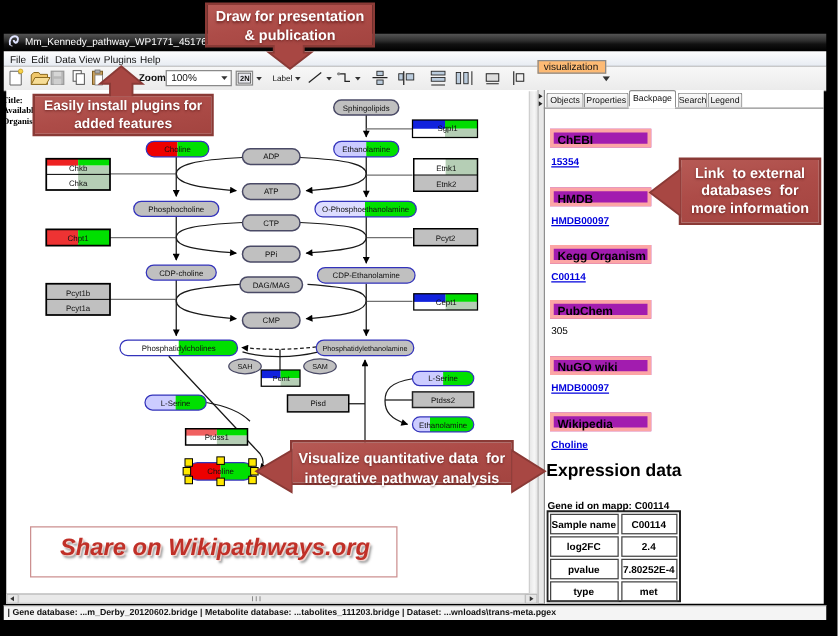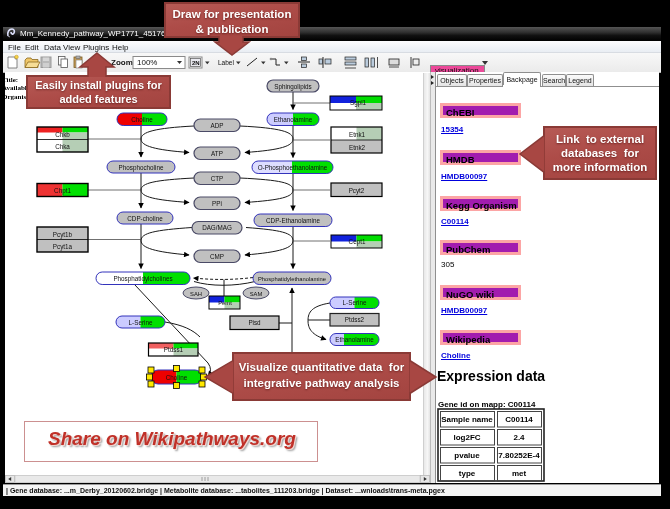--- a/index.html
+++ b/index.html
@@ -111,21 +111,21 @@
     <rect x="360" y="4" width="3.5" height="9" fill="#bcd" stroke-width="0.7"></rect>
       <rect x="366" y="4" width="3.5" height="9" fill="#bcd" stroke-width="0.7"></rect>
       <path d="M372.5 3 v11" stroke-width="0.8"></path>
     <rect x="384" y="5" width="10" height="6" fill="#ddd" stroke-width="0.8"></rect>
       <path d="M384 13 h10" stroke-width="0.8"></path>
     <path d="M406 3 v11" stroke-width="0.9"></path>
       <rect x="408" y="5" width="6" height="6" fill="#eee" stroke-width="0.8"></rect>
   </g>
 </svg>
 
-<div class="abs" style="left:430px;top:65px;width:55px;height:11px;background:#ec4899;border:1px solid #8a8a8a;font-size:8px;color:#111;line-height:10px;padding-left:4px;box-sizing:border-box;">visualization</div>
+<div class="abs" style="left:430px;top:48px;width:55px;height:11px;background:#fdba74;border:1px solid #8a8a8a;font-size:8px;color:#111;line-height:10px;padding-left:4px;box-sizing:border-box;">visualization</div>
 <svg class="abs" style="left:482px;top:61px" width="7" height="5">
     <path d="M0 0 h6 l-3 4 z" fill="#333"></path>
   </svg>
 
 <div id="canvas" class="abs"></div>
 <div class="abs" style="left:2px;top:76px;width:40px;font-family:Liberation Serif, serif;font-weight:bold;font-size:7px;line-height:8.3px;color:#000;">Title:<br>Available<br>Organism</div>
 <svg id="pathsvg" class="abs" style="left:5px;top:72px" width="425" height="403" viewBox="0 0 425 403">
   <defs>
     <marker id="arr" viewBox="0 0 10 10" refX="9" refY="5" markerWidth="6.5" markerHeight="5.5" orient="auto-start-reverse">
       <path d="M0 0 L10 5 L0 10 z" fill="#000"></path>
@@ -469,21 +469,21 @@
 <div class="callout" style="left:26px;top:75px;width:145px;height:34px;font-size:11px;line-height:14px;padding-top:1px;white-space:nowrap;">Easily install plugins for<br>added features</div>
 <svg class="abs" style="left:76px;top:52px" width="42" height="25" viewBox="0 0 42 25">
   <path d="M21 0 L38 14 H30 V25 H12 V14 H4 Z" fill="#a84743" stroke="#8a3a36" stroke-width="1.5" transform="translate(0,1)"></path>
 </svg>
 
 <div class="callout" style="left:543px;top:126px;width:114px;height:54px;font-size:11.5px;line-height:13.8px;padding-top:5px;">Link&nbsp; to external<br>databases&nbsp; for<br>more information</div>
 <svg class="abs" style="left:517px;top:132px" width="28" height="44" viewBox="0 0 28 44">
   <path d="M28 3 V41 L3 22 Z" fill="#a84743" stroke="#8a3a36" stroke-width="1.5"></path>
 </svg>
 
-<div class="callout" style="left:232px;top:352px;width:179px;height:49px;font-size:11.5px;line-height:16px;padding-top:5px;white-space:nowrap;">Visualize quantitative data&nbsp; for<br>integrative pathway analysis</div>
+<div class="callout" style="left:232px;top:352px;width:179px;height:36px;font-size:11.5px;line-height:16px;padding-top:5px;white-space:nowrap;">Visualize quantitative data&nbsp; for<br>integrative pathway analysis</div>
 <svg class="abs" style="left:203px;top:358px" width="31" height="38" viewBox="0 0 31 38">
   <path d="M31 2 V36 L2 19 Z" fill="#a84743" stroke="#8a3a36" stroke-width="1.5"></path>
 </svg>
 <svg class="abs" style="left:409px;top:358px" width="29" height="38" viewBox="0 0 29 38">
   <path d="M0 2 V36 L27 19 Z" fill="#a84743" stroke="#8a3a36" stroke-width="1.5"></path>
 </svg>
 
 <div class="abs" style="left:24px;top:421px;width:292px;height:39px;background:#fff;border:1px solid #cc9090;"></div>
 <div class="abs" style="left:48px;top:428px;font-size:19px;font-weight:bold;font-style:italic;color:#c03028;text-shadow:1px 1px 0 #f3d5d0, 2px 2px 2px #999;white-space:nowrap;">Share on Wikipathways.org</div>
 

